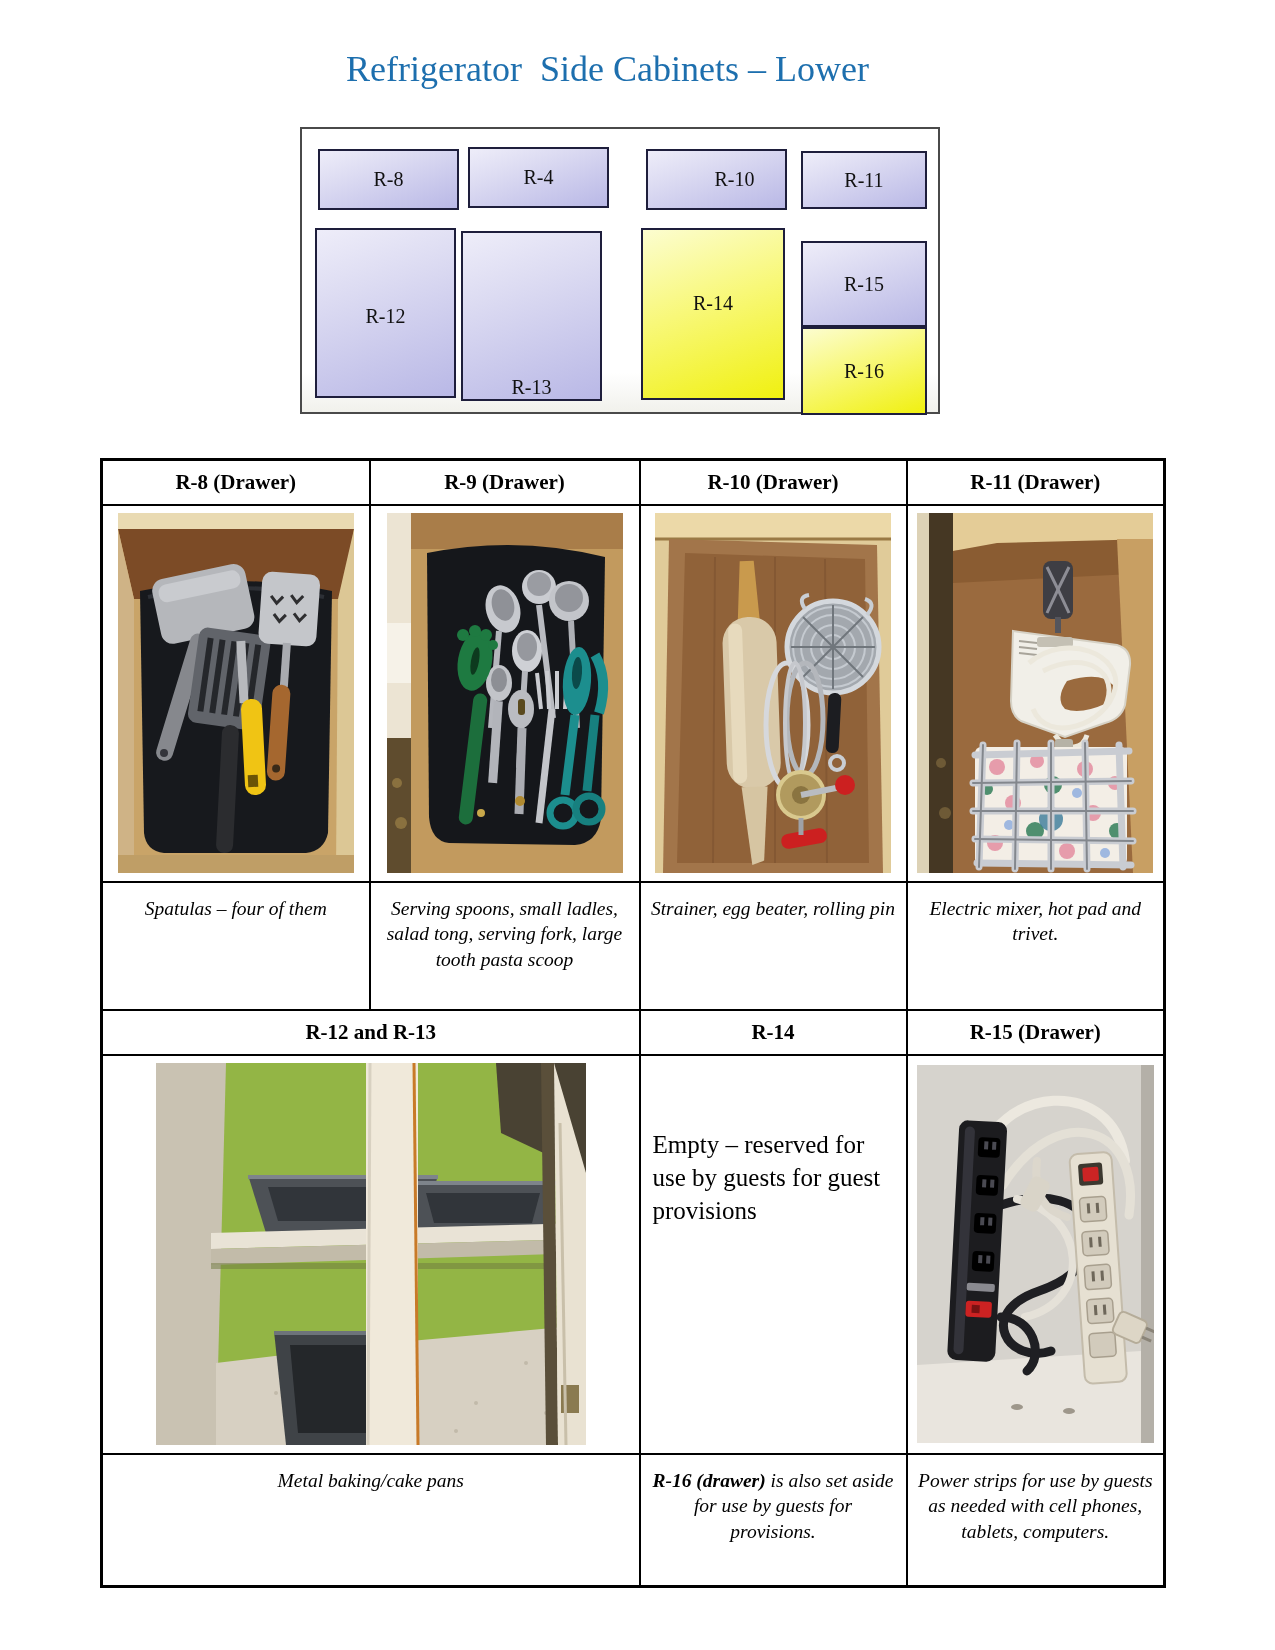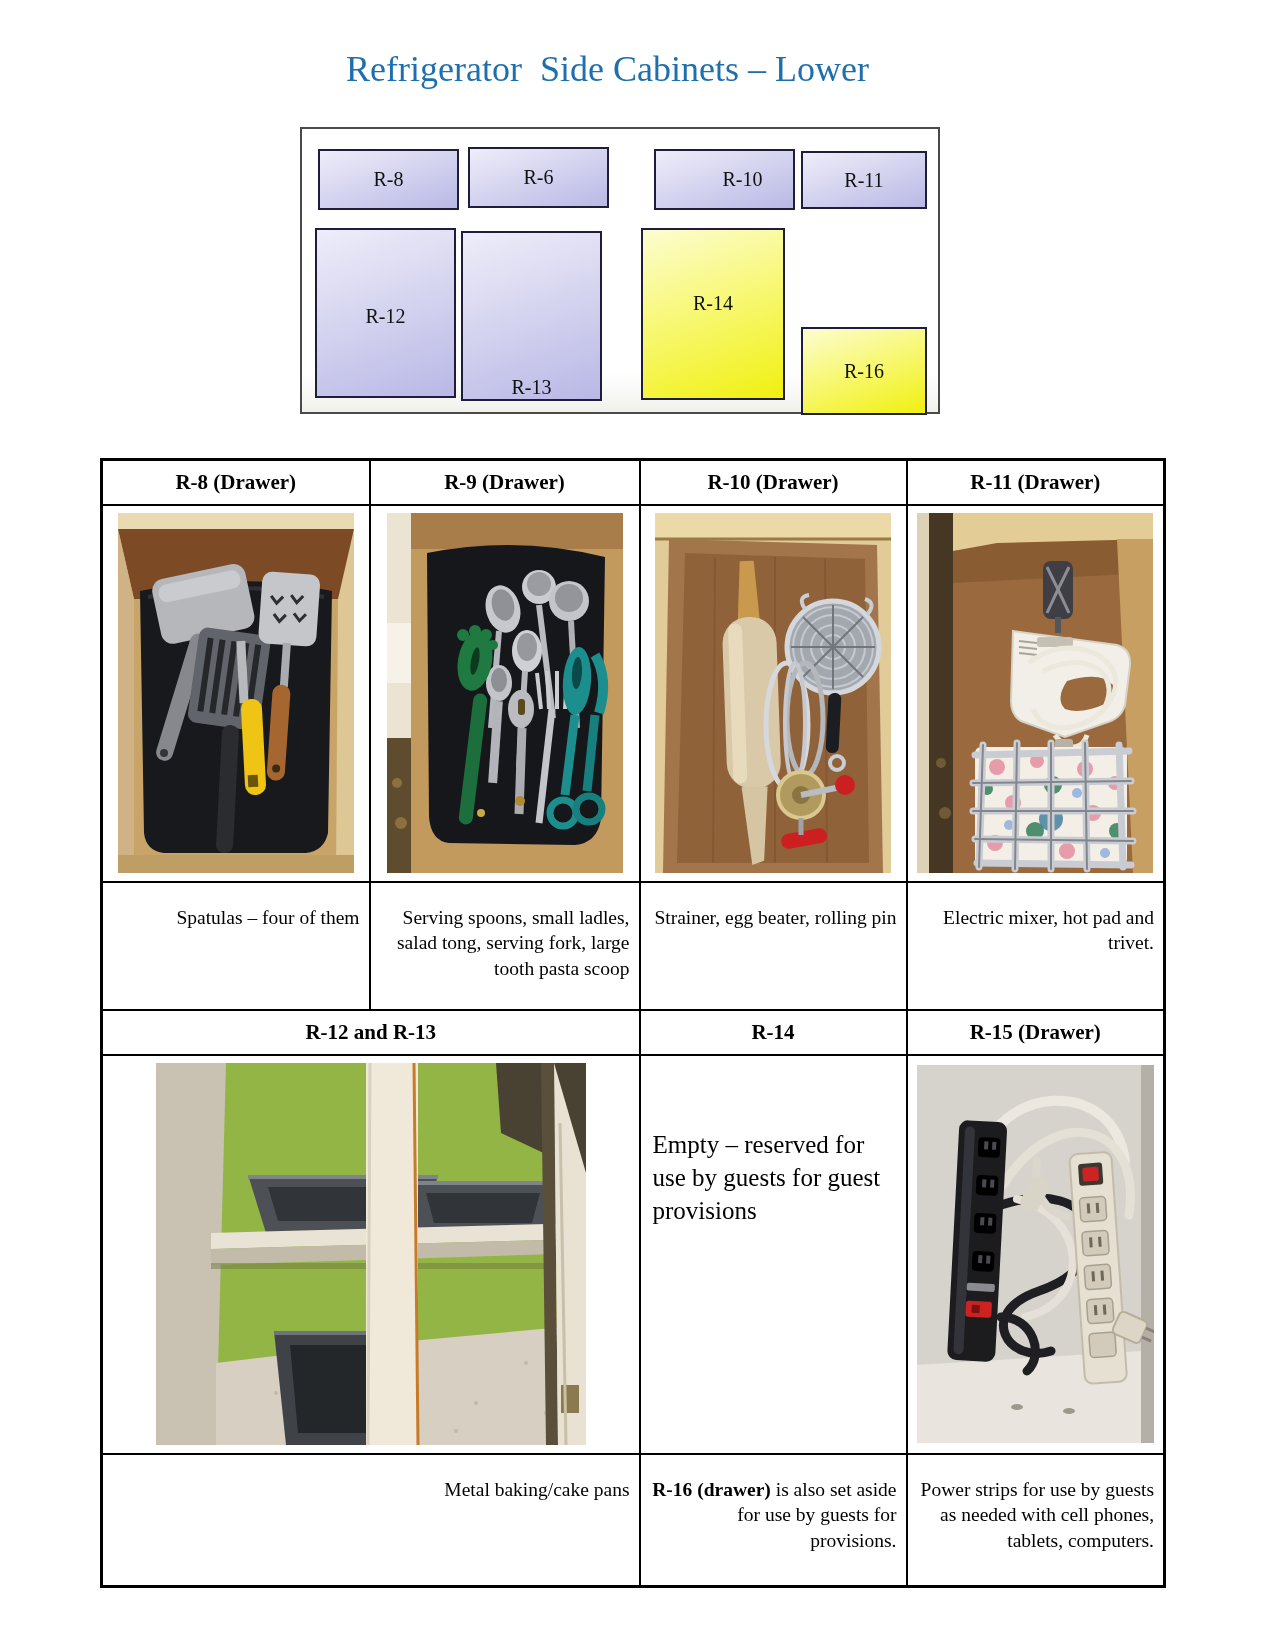--- a/index.html
+++ b/index.html
@@ -20,69 +20,72 @@
   }
   .dbox {
     position:absolute; border:2px solid #1e1e3c;
     display:flex; align-items:center; justify-content:center;
     font-size:20px; color:#111;
   }
   .lav { background:linear-gradient(160deg,#eeedf9 0%, #dcdbf2 35%, #b9b8e6 100%); }
   .yel { background:linear-gradient(160deg,#fcfdd0 0%, #f8f878 45%, #f0f010 100%); }
   .b-r8  { left:16px;  top:20px;  width:141px; height:61px; }
   .b-r9  { left:166px; top:18px;  width:141px; height:61px; }
-  .b-r10 { left:352px; top:20px;  width:141px; height:61px;padding-left:36px; }
+  .b-r10 { left:344px; top:20px;  width:141px; height:61px;padding-left:36px; }
   .b-r11 { left:499px; top:22px;  width:126px; height:58px; }
   .b-r12 { left:13px;  top:99px;  width:141px; height:170px; align-items:flex-start; padding-top:75px; }
   .b-r13 { left:159px; top:102px; width:141px; height:170px; align-items:flex-end; padding-top:62px; }
   .b-r14 { left:339px; top:99px;  width:144px; height:172px; align-items:flex-start; padding-top:62px; }
   .b-r15 { left:499px; top:112px; width:126px; height:86px; }
   .b-r16 { left:499px; top:198px; width:126px; height:88px; }
   
   table.grid {
     position:absolute; left:100px; top:458px; width:1063px;
     border-collapse:collapse; table-layout:fixed;
     border:3px solid #000;
   }
   table.grid th, table.grid td { border:2px solid #000; overflow:hidden; }
   th.hdr { font-size:21px; font-weight:bold; text-align:center; vertical-align:middle; }
   td.photo { text-align:center; vertical-align:middle; background:#fff; }
-  td.desc { font-size:19.5px; vertical-align:top; text-align:right; padding:22px 9px 4px 9px; line-height:1.32; }
+  td.desc { font-size:19.5px; vertical-align:top; text-align:center; padding:13px 9px 4px 9px; line-height:1.32;font-style:italic; }
   td.note { font-size:25px; vertical-align:top; text-align:left; padding:72px 14px 4px 12px; line-height:1.32; }
   .bold { font-weight:bold; }
   svg.ph { display:block; margin:0 auto; }
 </style>
 </head>
 <body>
 
 <div class="page">
 
   <div class="title">Refrigerator  Side Cabinets – Lower</div>
 
   <div class="diagram">
     <div class="dbox lav b-r8">
         <span>R-8</span>
       </div>
     <div class="dbox lav b-r9">
-        <span>R-6</span>
+        <span>R-4</span>
       </div>
     <div class="dbox lav b-r10">
         <span>R-10</span>
       </div>
     <div class="dbox lav b-r11">
         <span>R-11</span>
       </div>
     <div class="dbox lav b-r12">
         <span>R-12</span>
       </div>
     <div class="dbox lav b-r13">
         <span>R-13</span>
       </div>
     <div class="dbox yel b-r14">
         <span>R-14</span>
+      </div>
+    <div class="dbox lav b-r15">
+        <span>R-15</span>
       </div>
     <div class="dbox yel b-r16">
         <span>R-16</span>
       </div>
   </div>
 
   <table class="grid">
     <colgroup>
         <col style="width:268px">
         <col style="width:270px">

